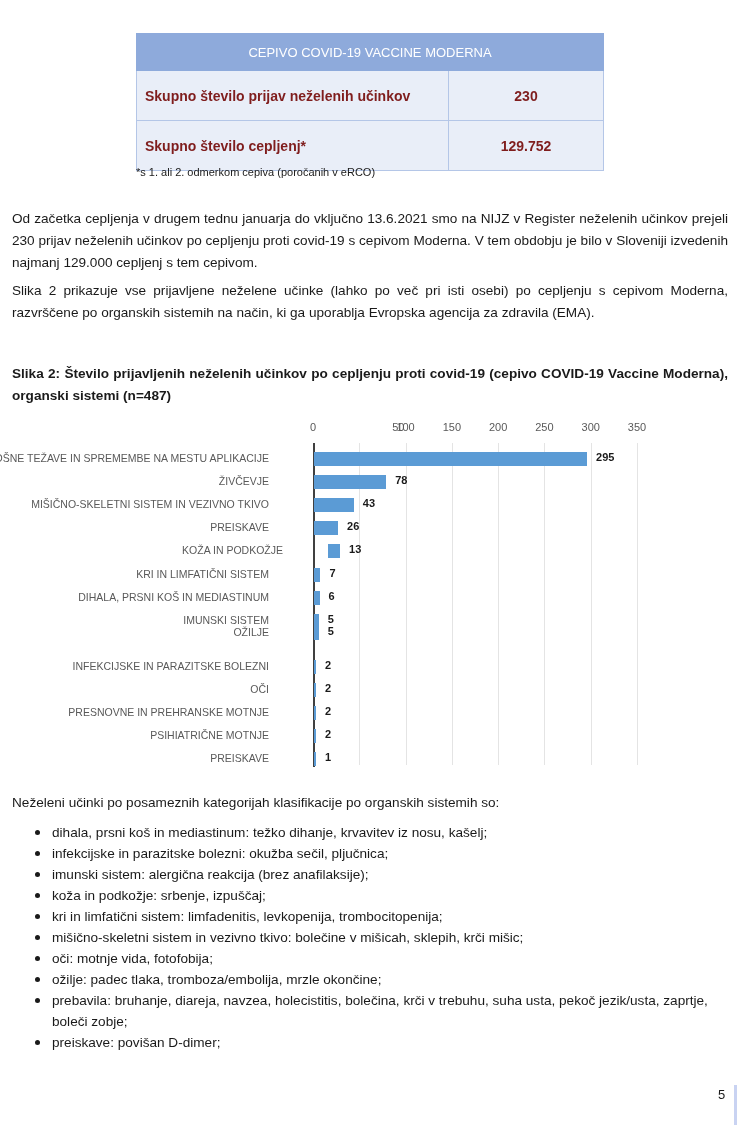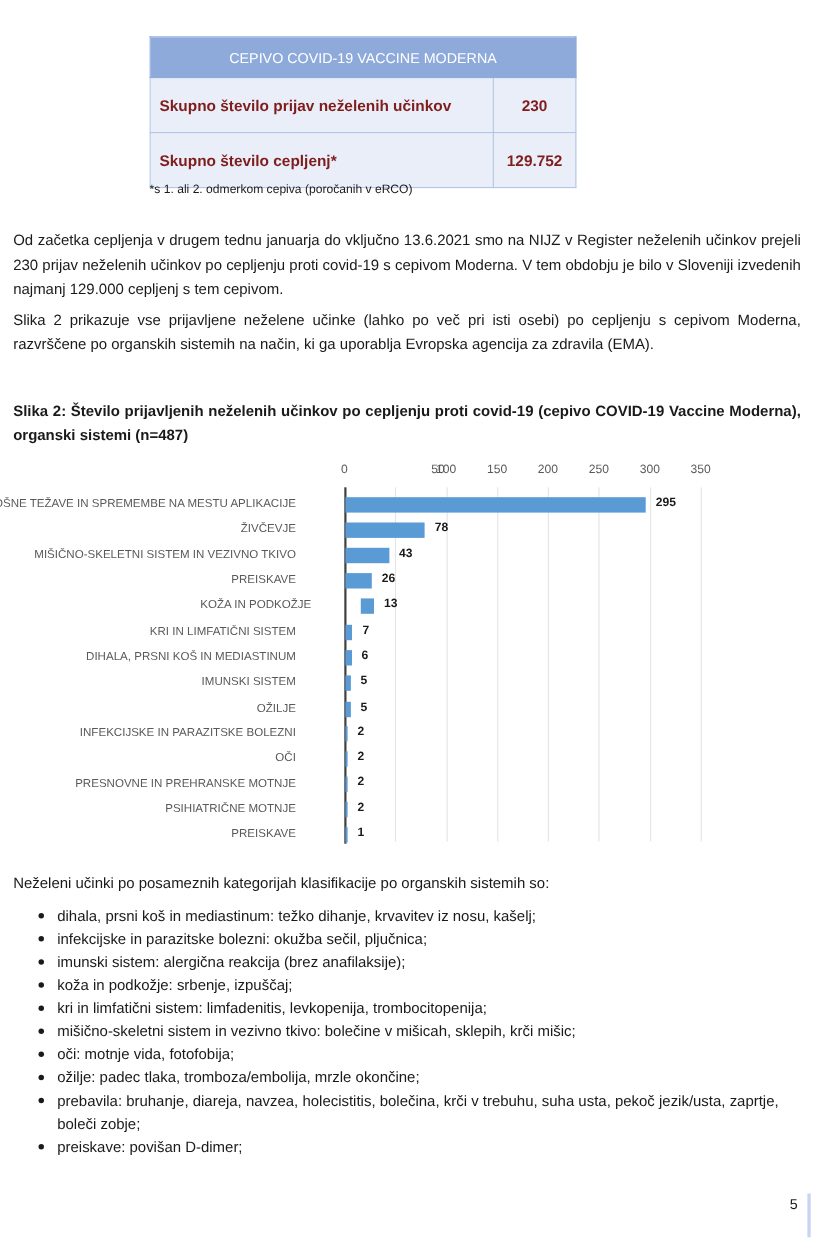--- a/index.html
+++ b/index.html
@@ -1,20 +1,20 @@
 <!DOCTYPE html>
 <html><head>
 <meta charset="utf-8">
 <style>
   html, body { margin:0; padding:0; background:#ffffff; }
   body { width:750px; height:1125px; position:relative; overflow:hidden;
          font-family:"Liberation Sans", sans-serif; color:#1a1a1a; }
   .abs { position:absolute; }
   
-  .vtable { position:absolute; left:136px; top:33px; width:388px; border-collapse:collapse; }
+  .vtable { position:absolute; left:136px; top:33px; width:468px; border-collapse:collapse; }
   .vtable .hd { background:#8eaadb; color:#ffffff; height:34px; text-align:center; font-size:13px; border:1px solid #8eaadb; }
   .vtable td.c { background:#e9eef8; border:1px solid #b4c6e7; color:#7f1d1d; font-weight:bold; font-size:14px; height:47px; }
   .vtable td.l { padding-left:8px; width:302px; }
   .vtable td.r { text-align:center; }
   .foot { left:136px; top:166px; font-size:11px; }
   p.para { position:absolute; left:12px; width:716px; margin:0; font-size:13.6px; line-height:22px; text-align:justify; }
   .caption { position:absolute; left:12px; top:363px; width:716px; font-size:13.6px; font-weight:bold; line-height:22px; text-align:justify; }
   
   .chart { position:absolute; left:0; top:415px; width:750px; height:360px; }
   .tick { position:absolute; top:6px; font-size:11px; color:#595959; transform:translateX(-50%); }
@@ -107,21 +107,21 @@
     <div class="row" style="top: 171.6px;">
       <div class="cat">DIHALA, PRSNI KOŠ IN MEDIASTINUM</div>
       <div class="bar" style="width: 5.55429px; background: rgb(91, 155, 213);"></div>
       <div class="val" style="left: 328.554px;">6</div>
     </div>
     <div class="row" style="top: 194.7px;">
       <div class="cat">IMUNSKI SISTEM</div>
       <div class="bar" style="width: 4.62857px; background: rgb(91, 155, 213);"></div>
       <div class="val" style="left: 327.629px;">5</div>
     </div>
-    <div class="row" style="top: 219px;">
+    <div class="row" style="top: 207px;">
       <div class="cat">OŽILJE</div>
       <div class="bar" style="width: 4.62857px; background: rgb(91, 155, 213);"></div>
       <div class="val" style="left: 327.629px;">5</div>
     </div>
     <div class="row" style="top: 240.9px;">
       <div class="cat">INFEKCIJSKE IN PARAZITSKE BOLEZNI</div>
       <div class="bar" style="width: 2px; background: rgb(91, 155, 213);"></div>
       <div class="val" style="left: 325px;">2</div>
     </div>
     <div class="row" style="top: 264px;">

